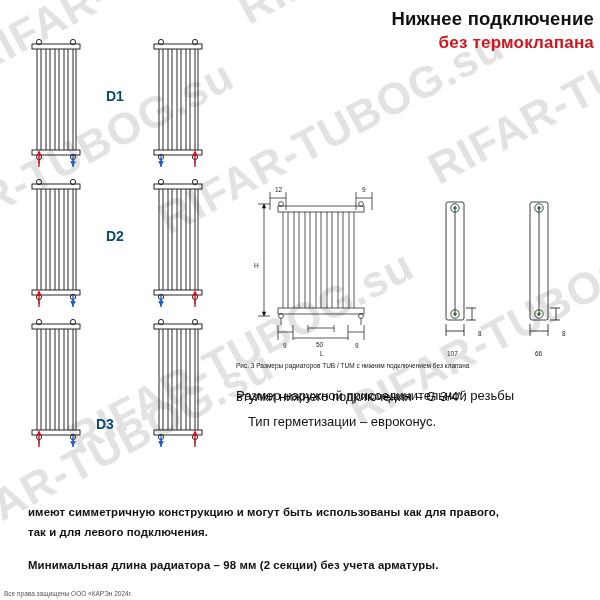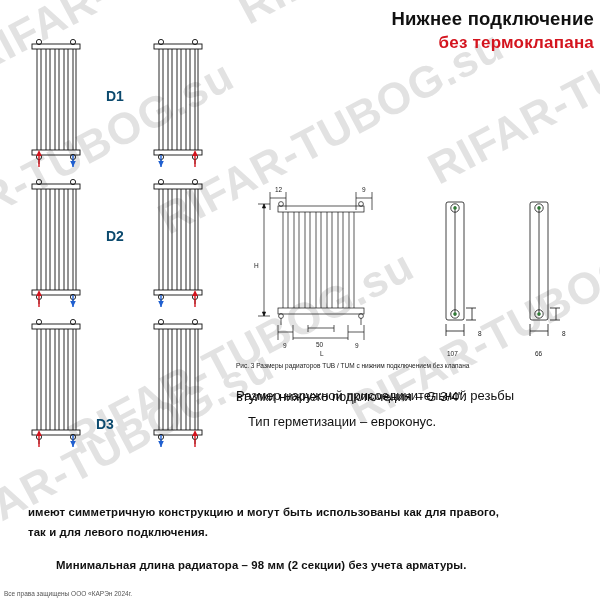--- a/index.html
+++ b/index.html
@@ -87,21 +87,20 @@
   .para {
     position: absolute;
     font-size: 11.4px;
     color: #111;
     line-height: 1.72;
     font-weight: bold;
     letter-spacing: 0.1px;
   }
   .para.small-note {
     font-size: 11.4px;
-    margin-left: 28px;
   }
 
   .footer {
     position: absolute;
     left: 4px;
     bottom: 3px;
     font-size: 6.5px;
     color: #555;
     z-index: 3;
   }

